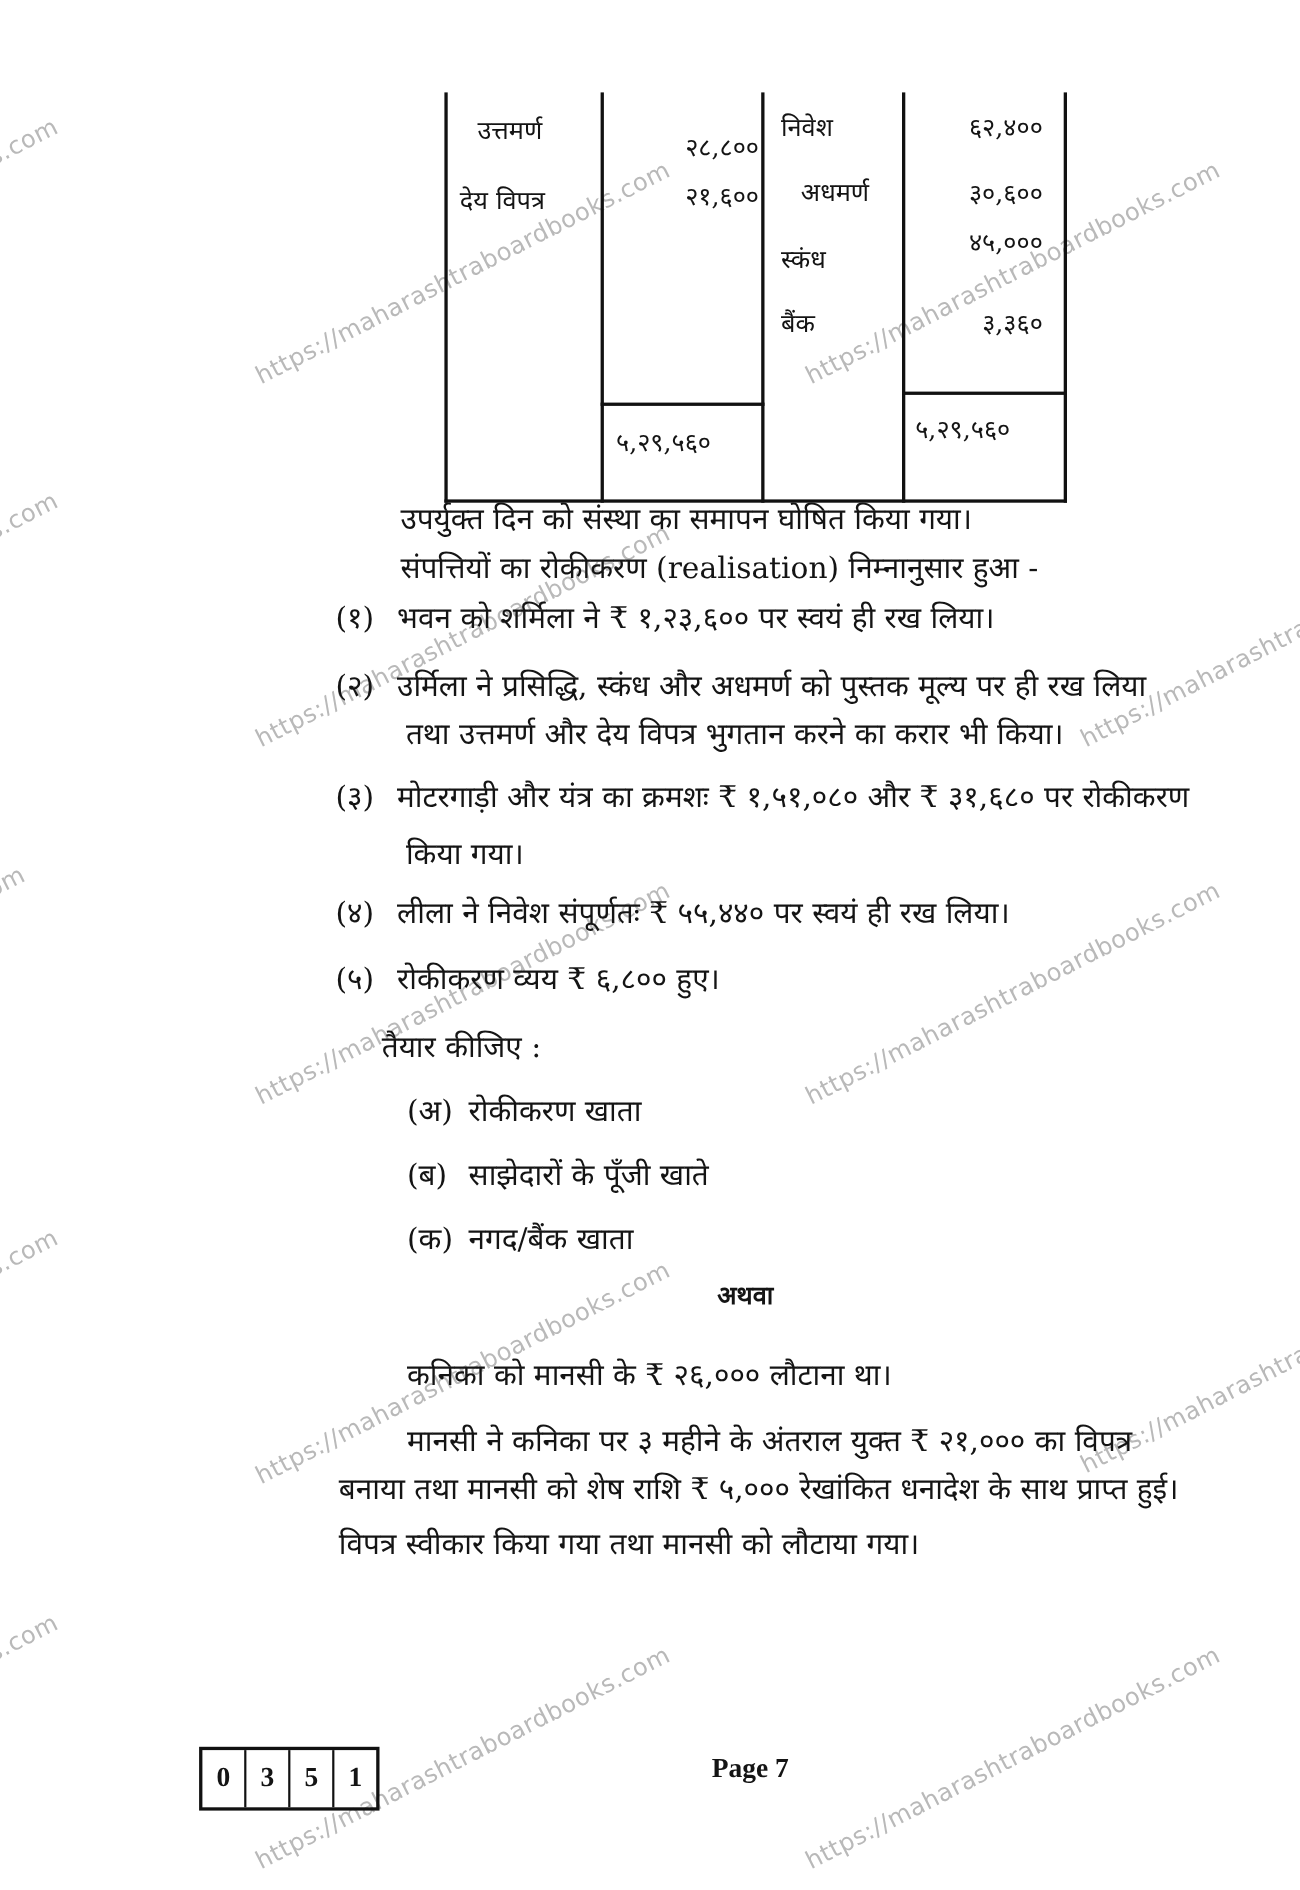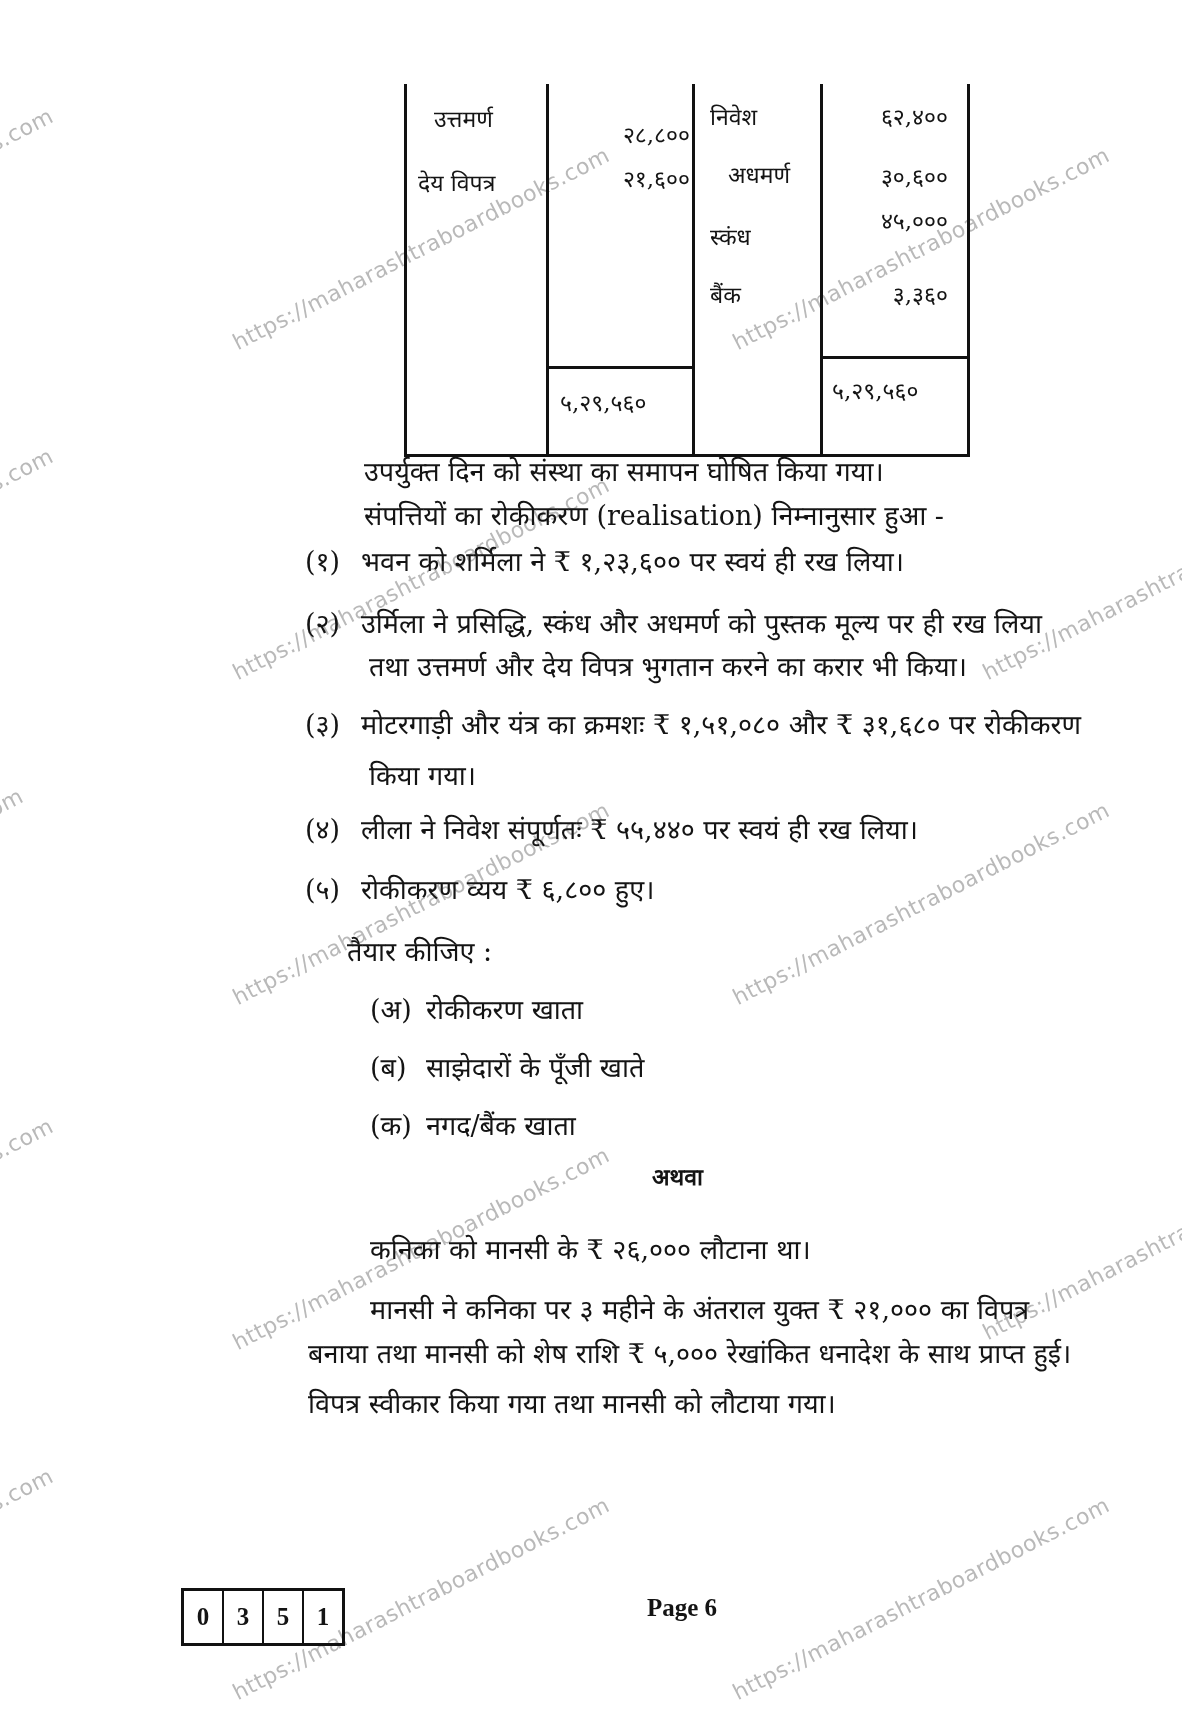--- a/index.html
+++ b/index.html
@@ -132,13 +132,13 @@
 <div class="abs line" style="left:370px; top:1290px;">मानसी ने कनिका पर ३ महीने के अंतराल युक्त ₹ २१,००० का विपत्र</div>
 <div class="abs line" style="left:308px; top:1334px;">बनाया तथा मानसी को शेष राशि ₹ ५,००० रेखांकित धनादेश के साथ प्राप्त हुई।</div>
 <div class="abs line" style="left:308px; top:1384px;">विपत्र स्वीकार किया गया तथा मानसी को लौटाया गया।</div>
 
 <div class="code-box">
   <div class="code-cell">0</div>
   <div class="code-cell">3</div>
   <div class="code-cell">5</div>
   <div class="code-cell">1</div>
 </div>
-<div class="abs page-label" style="left:647px; top:1594px;">Page 6</div>
+<div class="abs page-label" style="left:647px; top:1594px;">Page 7</div>
 
 </body></html>

